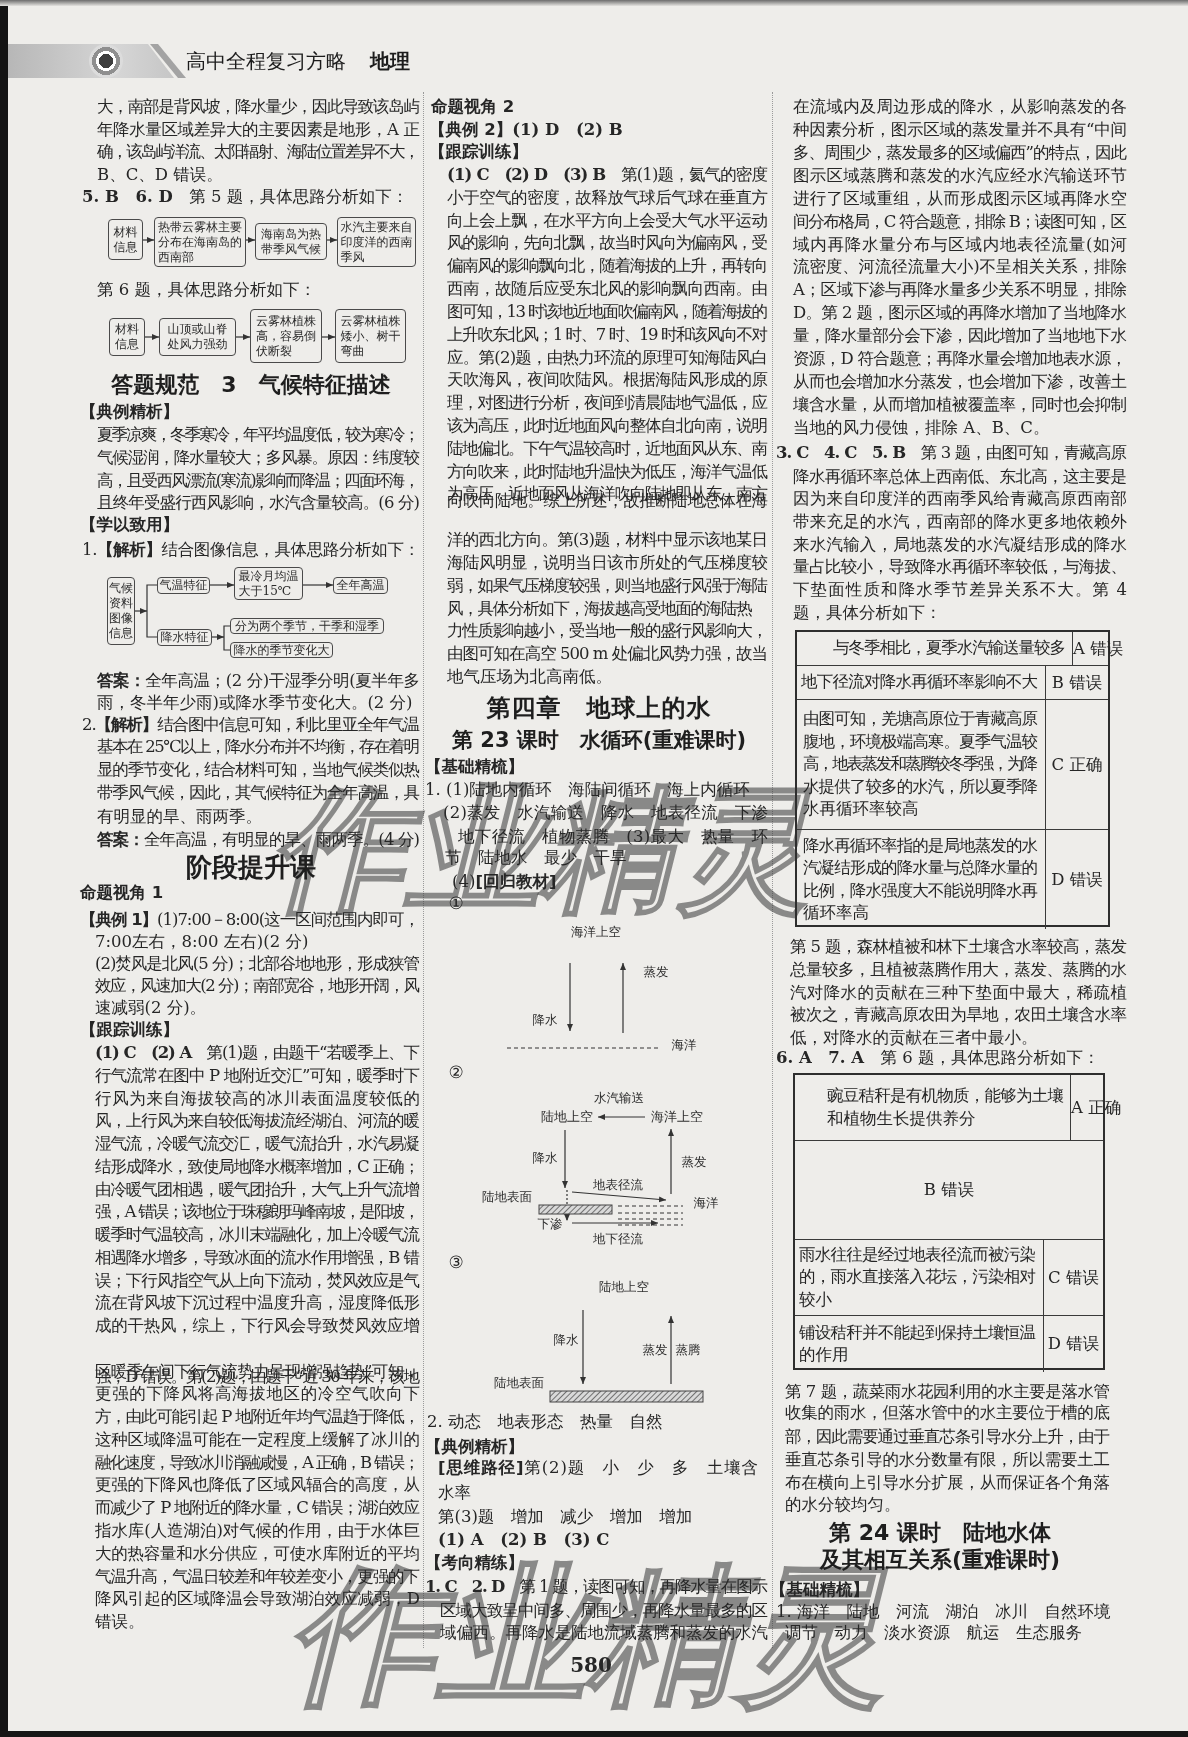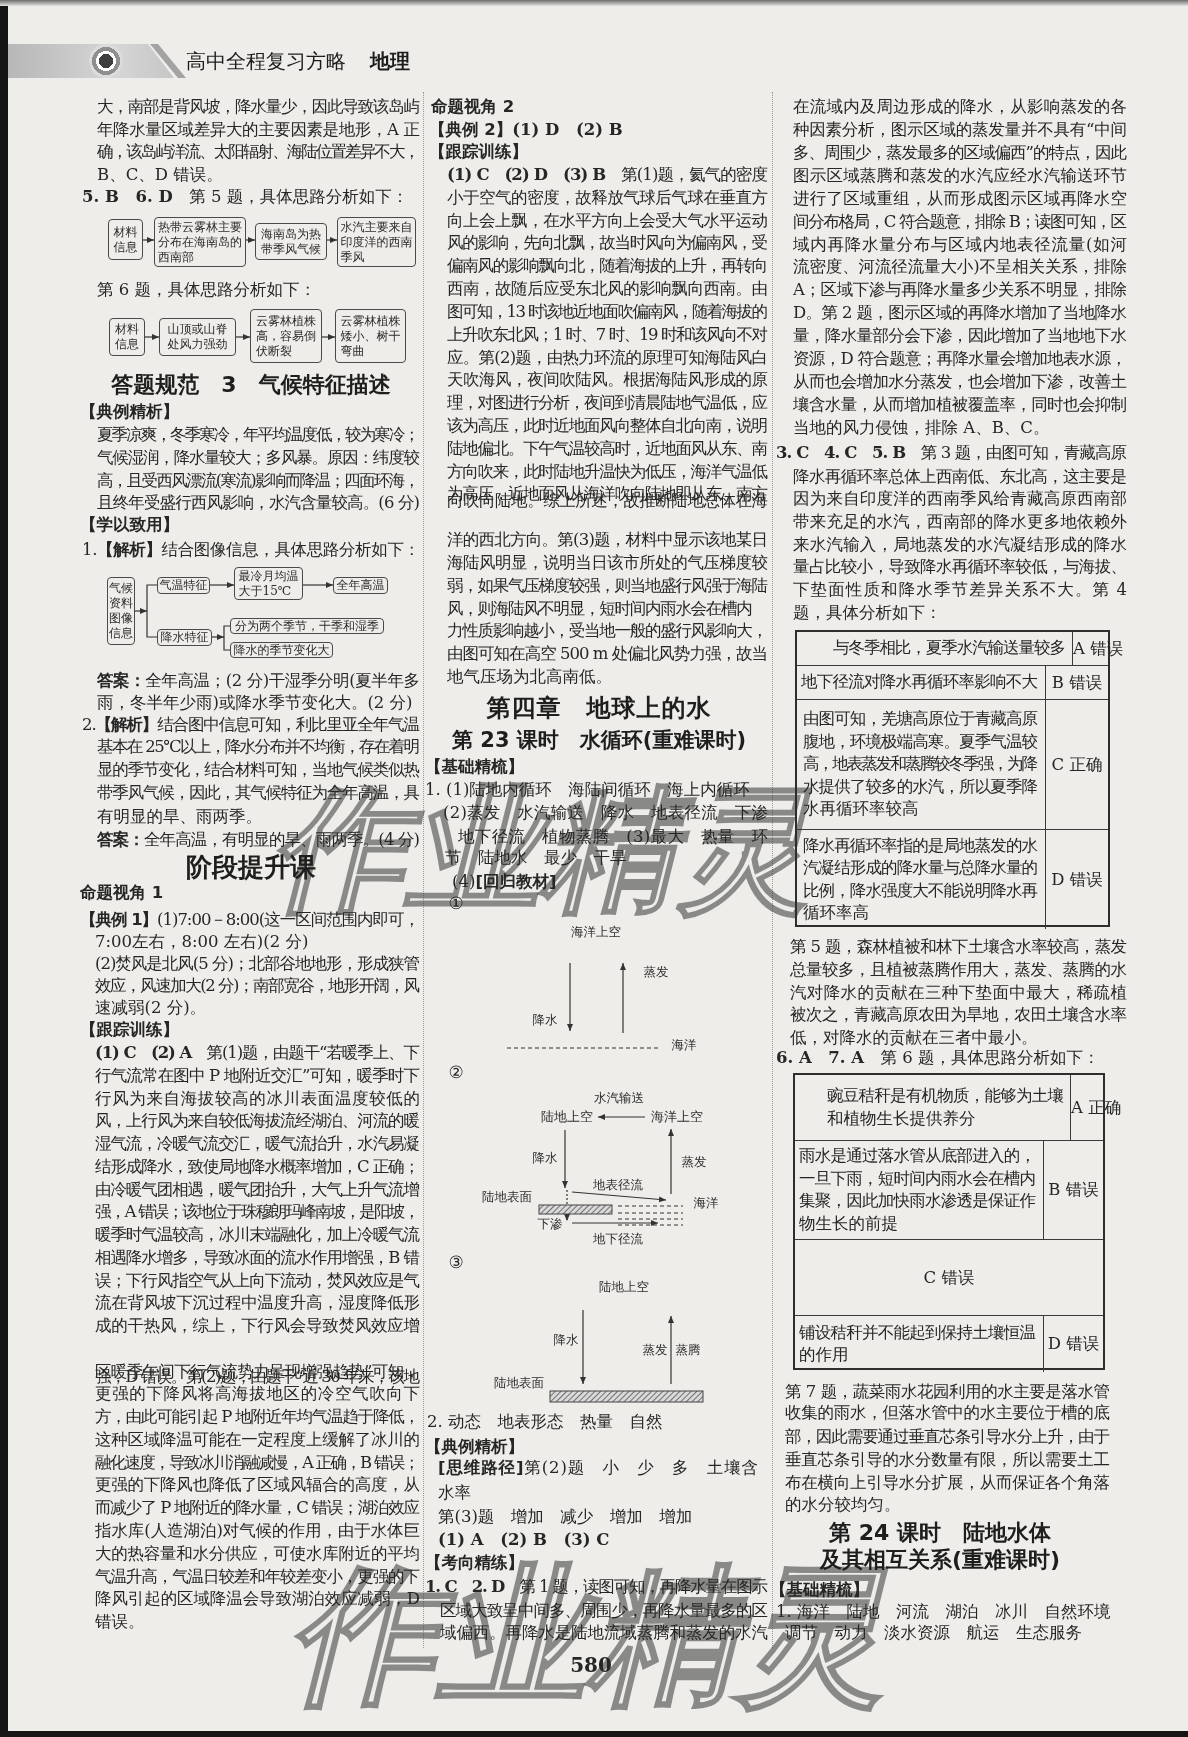--- a/index.html
+++ b/index.html
@@ -160,21 +160,21 @@
   <div class="ln fit" style="top: 369px; left: 447px; width: 321px; letter-spacing: -0.474px;">天吹海风，夜间吹陆风。根据海陆风形成的原</div>
   <div class="ln fit" style="top: 392px; left: 447px; width: 321px; letter-spacing: -1.275px;">理，对图进行分析，夜间到清晨陆地气温低，应</div>
   <div class="ln fit" style="top: 415px; left: 447px; width: 321px; letter-spacing: -1.275px;">该为高压，此时近地面风向整体自北向南，说明</div>
   <div class="ln fit" style="top: 438px; left: 447px; width: 321px; letter-spacing: -1.275px;">陆地偏北。下午气温较高时，近地面风从东、南</div>
   <div class="ln fit" style="top: 461px; left: 447px; width: 321px; letter-spacing: -1.275px;">方向吹来，此时陆地升温快为低压，海洋气温低</div>
   <div class="ln fit" style="top: 483px; left: 447px; width: 321px; letter-spacing: -1.275px;">为高压，近地面风从海洋吹向陆地即从东、南方</div>
   <div class="ln fit" style="top: 490px; left: 447px; width: 321px; letter-spacing: -0.474px;">向吹向陆地。综上所述，故推断陆地总体在海</div>
   <div class="ln fit" style="top: 529px; left: 447px; width: 321px; letter-spacing: -0.756px;">洋的西北方向。第(3)题，材料中显示该地某日</div>
   <div class="ln fit" style="top: 552px; left: 447px; width: 321px; letter-spacing: -0.474px;">海陆风明显，说明当日该市所处的气压梯度较</div>
   <div class="ln fit" style="top: 575px; left: 447px; width: 321px; letter-spacing: -1.275px;">弱，如果气压梯度较强，则当地盛行风强于海陆</div>
-  <div class="ln fit" style="top: 598px; left: 447px; width: 321px; letter-spacing: -1.275px;">风，则海陆风不明显，短时间内雨水会在槽内</div>
+  <div class="ln fit" style="top: 598px; left: 447px; width: 321px; letter-spacing: -1.275px;">风，具体分析如下，海拔越高受地面的海陆热</div>
   <div class="ln fit" style="top: 620px; left: 447px; width: 321px; letter-spacing: -1.275px;">力性质影响越小，受当地一般的盛行风影响大，</div>
   <div class="ln fit" style="top: 643px; left: 447px; width: 321px; letter-spacing: -0.973px;">由图可知在高空 500 m 处偏北风势力强，故当</div>
   <div class="ln fit last" style="top: 666px; left: 447px; width: 321px; letter-spacing: 0px;">地气压场为北高南低。</div>
 
   <div class="hd" style="left:430px;top:694px;width:338px;height:28px;line-height:28px;font-size:24px;letter-spacing:1px">第四章　地球上的水</div>
   <div class="hd" style="left:430px;top:727px;width:338px;height:26px;line-height:26px;font-size:21px">第 23 课时　水循环(重难课时)</div>
   <div class="ln lbl" style="top:756px;left:425px">【基础精梳】</div>
   <div class="ln fit last" style="top: 779px; left: 425px; width: 343px; letter-spacing: 0px;">1. (1)陆地内循环　海陆间循环　海上内循环</div>
   <div class="ln fit" style="top: 802px; left: 443px; width: 325px; letter-spacing: 0.231px;">(2)蒸发　水汽输送　降水　地表径流　下渗</div>
   <div class="ln fit" style="top: 826px; left: 458px; width: 310px; letter-spacing: 0.322px;">地下径流　植物蒸腾　(3)最大　热量　环</div>
@@ -287,29 +287,28 @@
 
   <div class="tbl" style="left:793px;top:1073px;width:312px;height:297px">
     <div class="tr first" style="height:65px">
       <div class="tc-l" style="width:249px;padding:0 6px 0 4px">
         <div class="cl fit" style="width: 237px; letter-spacing: -0.75px;">豌豆秸秆是有机物质，能够为土壤</div>
         <div class="cl fit last" style="width: 237px; letter-spacing: 0px;">和植物生长提供养分</div>
       </div>
       <div class="tc-r">A 正确</div>
     </div>
     <div class="tr" style="height:99px">
+      <div class="tc-r">B 错误</div>
+    </div>
+    <div class="tr" style="height:76px">
       <div class="tc-l" style="width:249px;padding:0 6px 0 4px">
-        <div class="cl fit" style="width: 237px; letter-spacing: -0.75px;">雨水是通过落水管从底部进入的，</div>
-        <div class="cl fit" style="width: 237px; letter-spacing: -0.75px;">一旦下雨，短时间内雨水会在槽内</div>
-        <div class="cl fit" style="width: 237px; letter-spacing: -0.75px;">集聚，因此加快雨水渗透是保证作</div>
-        <div class="cl fit last" style="width: 237px; letter-spacing: 0px;">物生长的前提</div>
-      </div>
-      <div class="tc-r">B 错误</div>
-    </div>
-    <div class="tr" style="height:76px">
+        <div class="cl fit" style="width: 237px; letter-spacing: -0.75px;">雨水往往是经过地表径流而被污染</div>
+        <div class="cl fit" style="width: 237px; letter-spacing: -0.75px;">的，雨水直接落入花坛，污染相对</div>
+        <div class="cl fit last" style="width: 237px; letter-spacing: 0px;">较小</div>
+      </div>
       <div class="tc-r">C 错误</div>
     </div>
     <div class="tr" style="height:57px">
       <div class="tc-l" style="width:249px;padding:0 6px 0 4px">
         <div class="cl fit" style="width: 237px; letter-spacing: -0.75px;">铺设秸秆并不能起到保持土壤恒温</div>
         <div class="cl fit last" style="width: 237px; letter-spacing: 0px;">的作用</div>
       </div>
       <div class="tc-r">D 错误</div>
     </div>
   </div>

